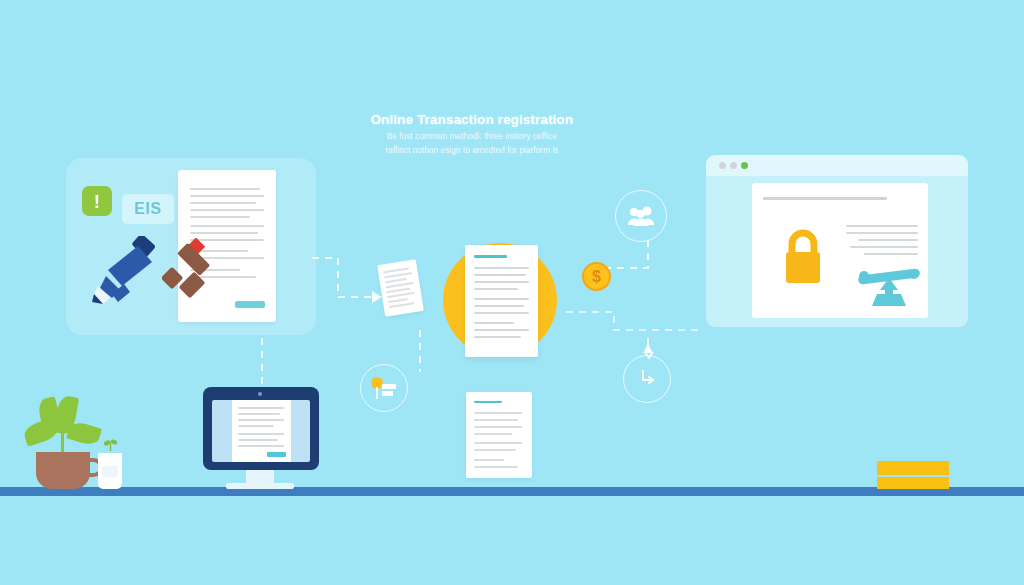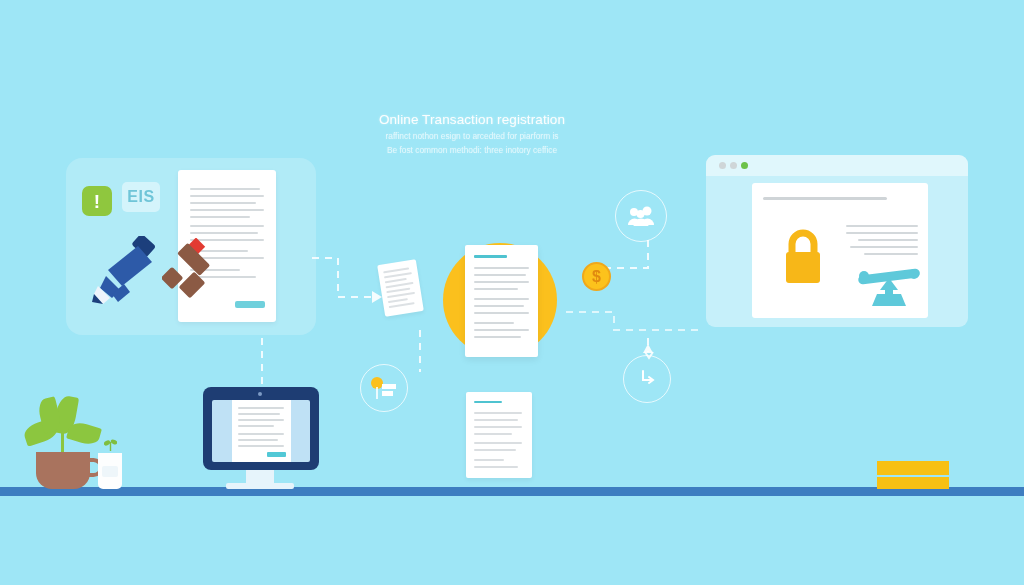--- a/index.html
+++ b/index.html
@@ -10,41 +10,41 @@
   }
   #stage{position:relative;width:1024px;height:585px;background:#9ee6f6;overflow:hidden;}
 
   
   .desk-line{position:absolute;left:0;top:487px;width:1024px;height:9px;background:#3d7dc0;}
   .floor{position:absolute;left:0;top:496px;width:1024px;height:89px;background:#9ee6f6;}
 
   
   .headline{position:absolute;left:352px;top:112px;width:240px;text-align:center;}
   .headline .title{
-    font-size:13.5px;font-weight:normal;color:#ffffff;letter-spacing:.1px;
+    font-size:13.5px;font-weight:bold;color:#ffffff;letter-spacing:.1px;
     line-height:16px;text-shadow:0 0 2px rgba(255,255,255,.55);
     opacity:.96;
   }
   .headline .sub{
     margin-top:3px;font-size:8.4px;line-height:11.4px;color:#ffffff;opacity:.72;
     text-shadow:0 0 2px rgba(255,255,255,.4);
   }
 
   
   .card-left{
     position:absolute;left:66px;top:158px;width:250px;height:177px;
     background:rgba(255,255,255,.20);border-radius:16px;
   }
   .badge-alert{
     position:absolute;left:16px;top:28px;width:30px;height:30px;border-radius:7px;
     background:#8fc73e;color:#fff;font-weight:bold;font-size:19px;
     display:flex;align-items:center;justify-content:center;line-height:1;
   }
   .eis-chip{
-    position:absolute;left:56px;top:24px;width:38px;height:30px;border-radius:5px;
+    position:absolute;left:56px;top:36px;width:52px;height:30px;border-radius:5px;
     background:rgba(255,255,255,.45);color:#6fc5d8;font-weight:bold;font-size:16px;
     display:flex;align-items:center;justify-content:center;letter-spacing:.5px;
   }
 
   
   .pen{position:absolute;left:24px;top:78px;width:84px;height:68px;}
   
   .gavel{position:absolute;left:96px;top:80px;width:66px;height:62px;}
 
   
@@ -157,22 +157,22 @@
       <path d="M372,291 l10,6 l-10,6 z"></path>
       <path d="M648,344 l-5,-9 l10,0 z" transform="translate(0,8) rotate(180 648 340)"></path>
     </g>
     <g stroke="#ffffff" stroke-width="2" fill="none" opacity="0.85">
       <path d="M645,352 l4,6 l4,-6"></path>
     </g>
   </svg>
 
   <div class="headline">
     <div class="title">Online Transaction registration</div>
+    <div class="sub">Be fost common methodi: three inotory ceffice</div>
     <div class="sub">raffinct nothon esign to arcedted for piarform is</div>
-    <div class="sub">Be fost common methodi: three inotory ceffice</div>
   </div>
 
   <div class="card-left">
 
     <div class="badge-alert">
       <span>!</span>
     </div>
 
     <div class="eis-chip">
       <span>EIS</span>

